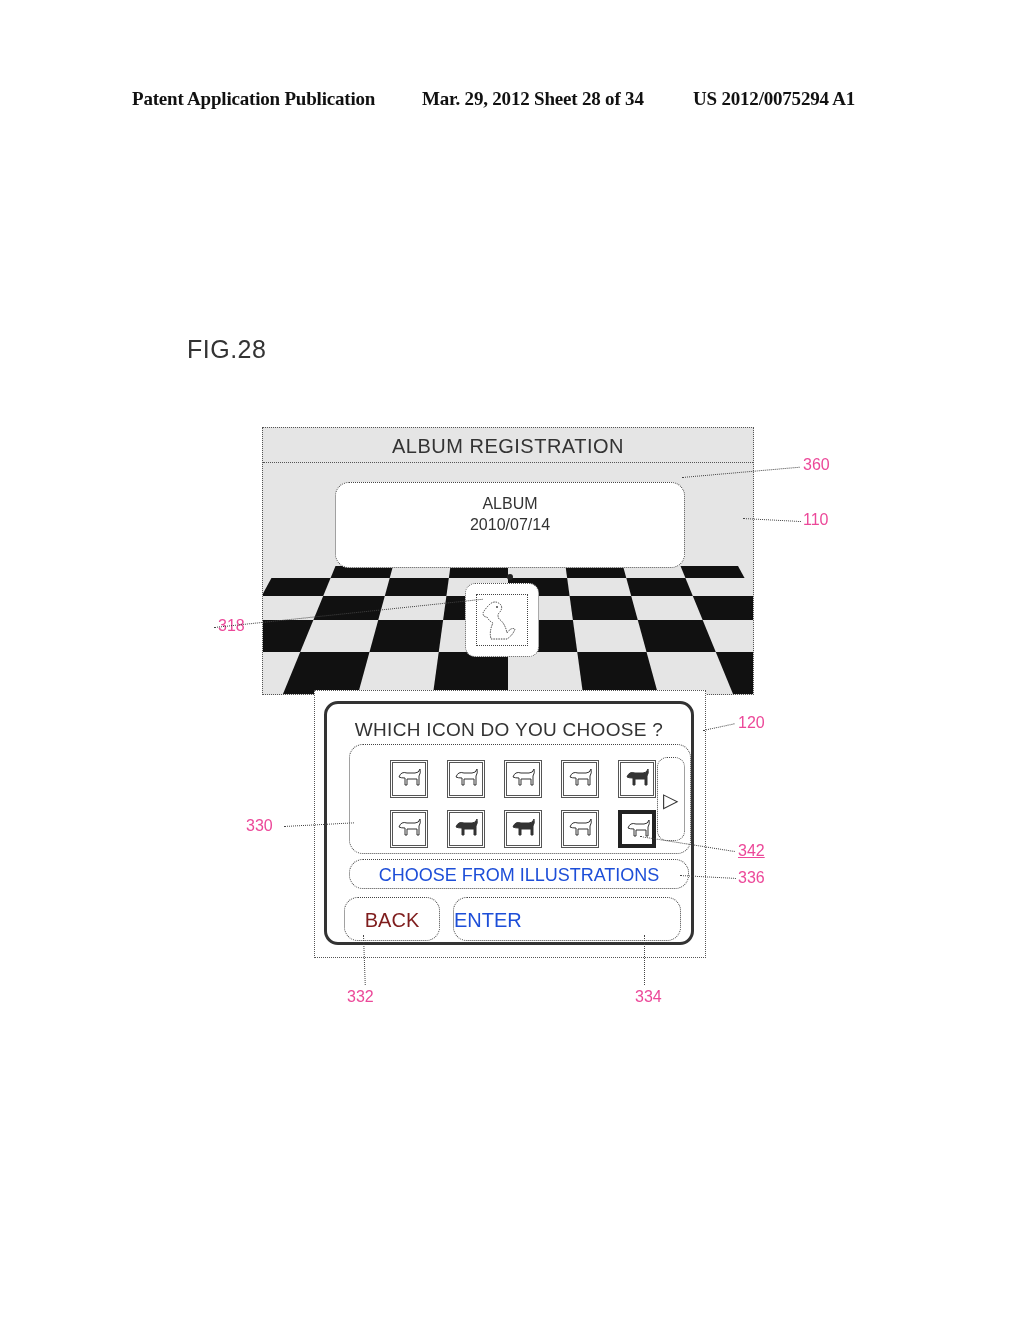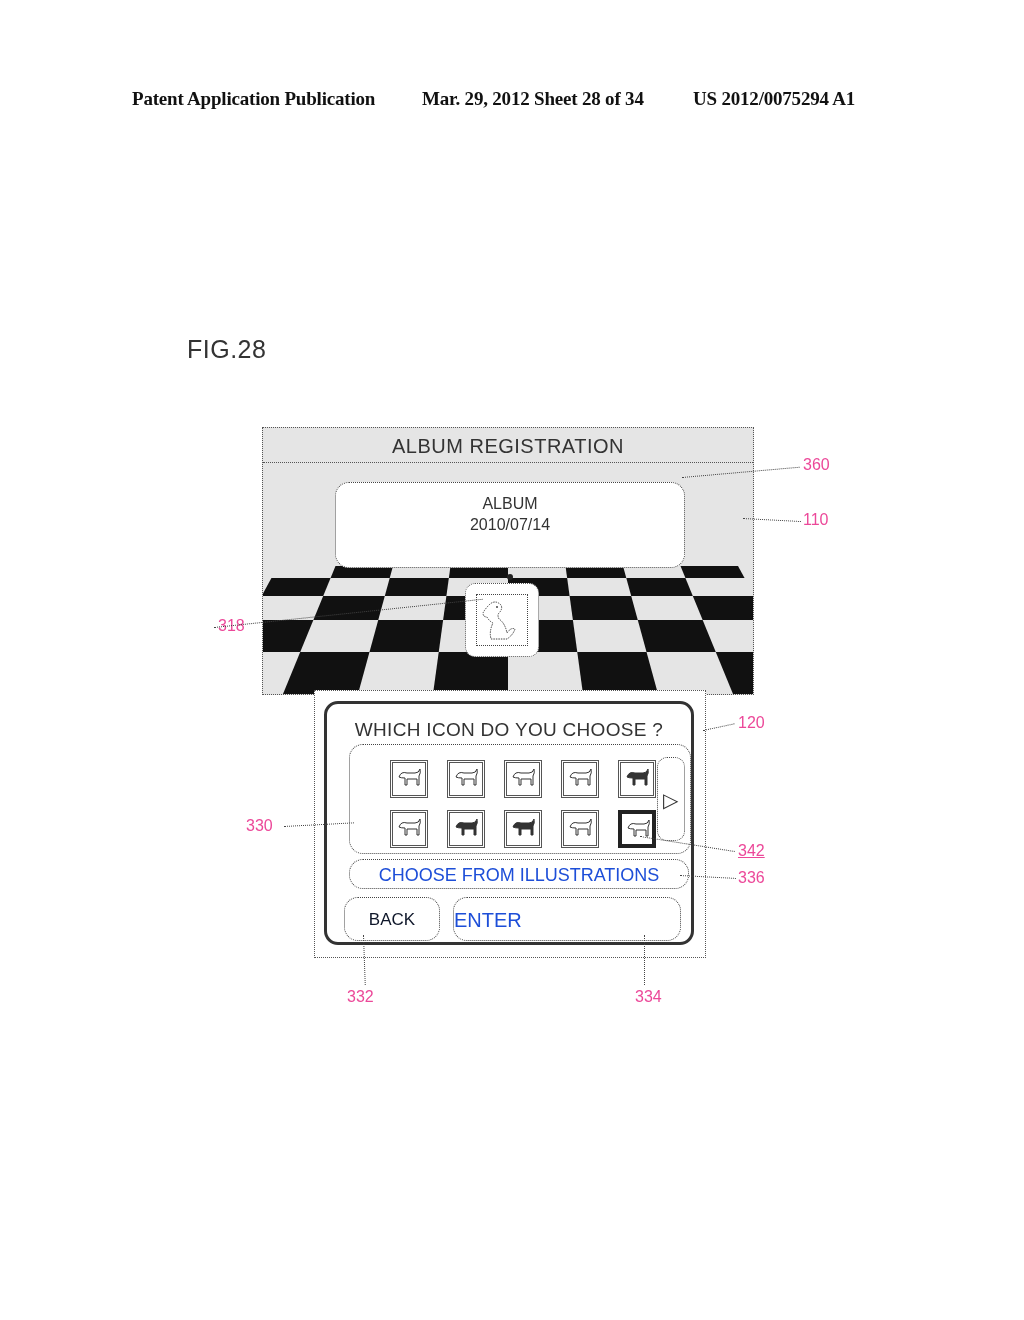--- a/index.html
+++ b/index.html
@@ -22,21 +22,21 @@
   #screen120 { position:absolute; left:314px; top:690px; width:390px; height:266px; border:1px dotted #555; background:#fff; }
   #panel { position:absolute; left:9px; top:10px; width:370px; height:244px; border:3px solid #333; border-radius:14px; box-sizing:border-box; }
   #question { position:absolute; left:0; top:15px; width:100%; text-align:center; font-size:19px; color:#333; letter-spacing:0.3px; }
   #grid { position:absolute; left:22px; top:40px; width:340px; height:108px; border:1px dotted #444; border-radius:14px; }
   .cell { position:absolute; width:38px; height:38px; border:3px double #555; box-sizing:border-box; background:#fff; }
   .cell.sel { border:4px solid #222; }
   .cell svg { position:absolute; left:2px; top:2px; }
   #nextBtn { position:absolute; left:307px; top:12px; width:28px; height:84px; border:1px dotted #444; border-radius:10px; box-sizing:border-box; }
   #nextBtn span { position:absolute; left:5px; top:30px; font-size:20px; color:#333; }
   #illusBtn { position:absolute; left:22px; top:155px; width:340px; height:30px; border:1px dotted #444; border-radius:14px; text-align:center; line-height:30px; font-size:18px; color:#1d4ed8; box-sizing:border-box; }
-  #backBtn { position:absolute; left:17px; top:193px; width:96px; height:44px; border:1px dotted #444; border-radius:14px; text-align:center; line-height:44px; font-size:17px; color:#0f172a; box-sizing:border-box; }
+  #backBtn { position:absolute; left:17px; top:193px; width:96px; height:44px; border:1px dotted #444; border-radius:14px; text-align:center; line-height:44px; font-size:20px; color:#7f1d1d; box-sizing:border-box; }
   #enterBtn { position:absolute; left:126px; top:193px; width:228px; height:44px; border:1px dotted #444; border-radius:14px; text-align:left; line-height:44px; font-size:20px; color:#1d4ed8; box-sizing:border-box; }
 </style>
 </head>
 <body>
 
 <div class="hdr" style="left:132px;">Patent Application Publication</div>
 <div class="hdr" style="left:422px;">Mar. 29, 2012  Sheet 28 of 34</div>
 <div class="hdr" style="left:693px;">US 2012/0075294 A1</div>
 
 <div class="fig">FIG.28</div>

